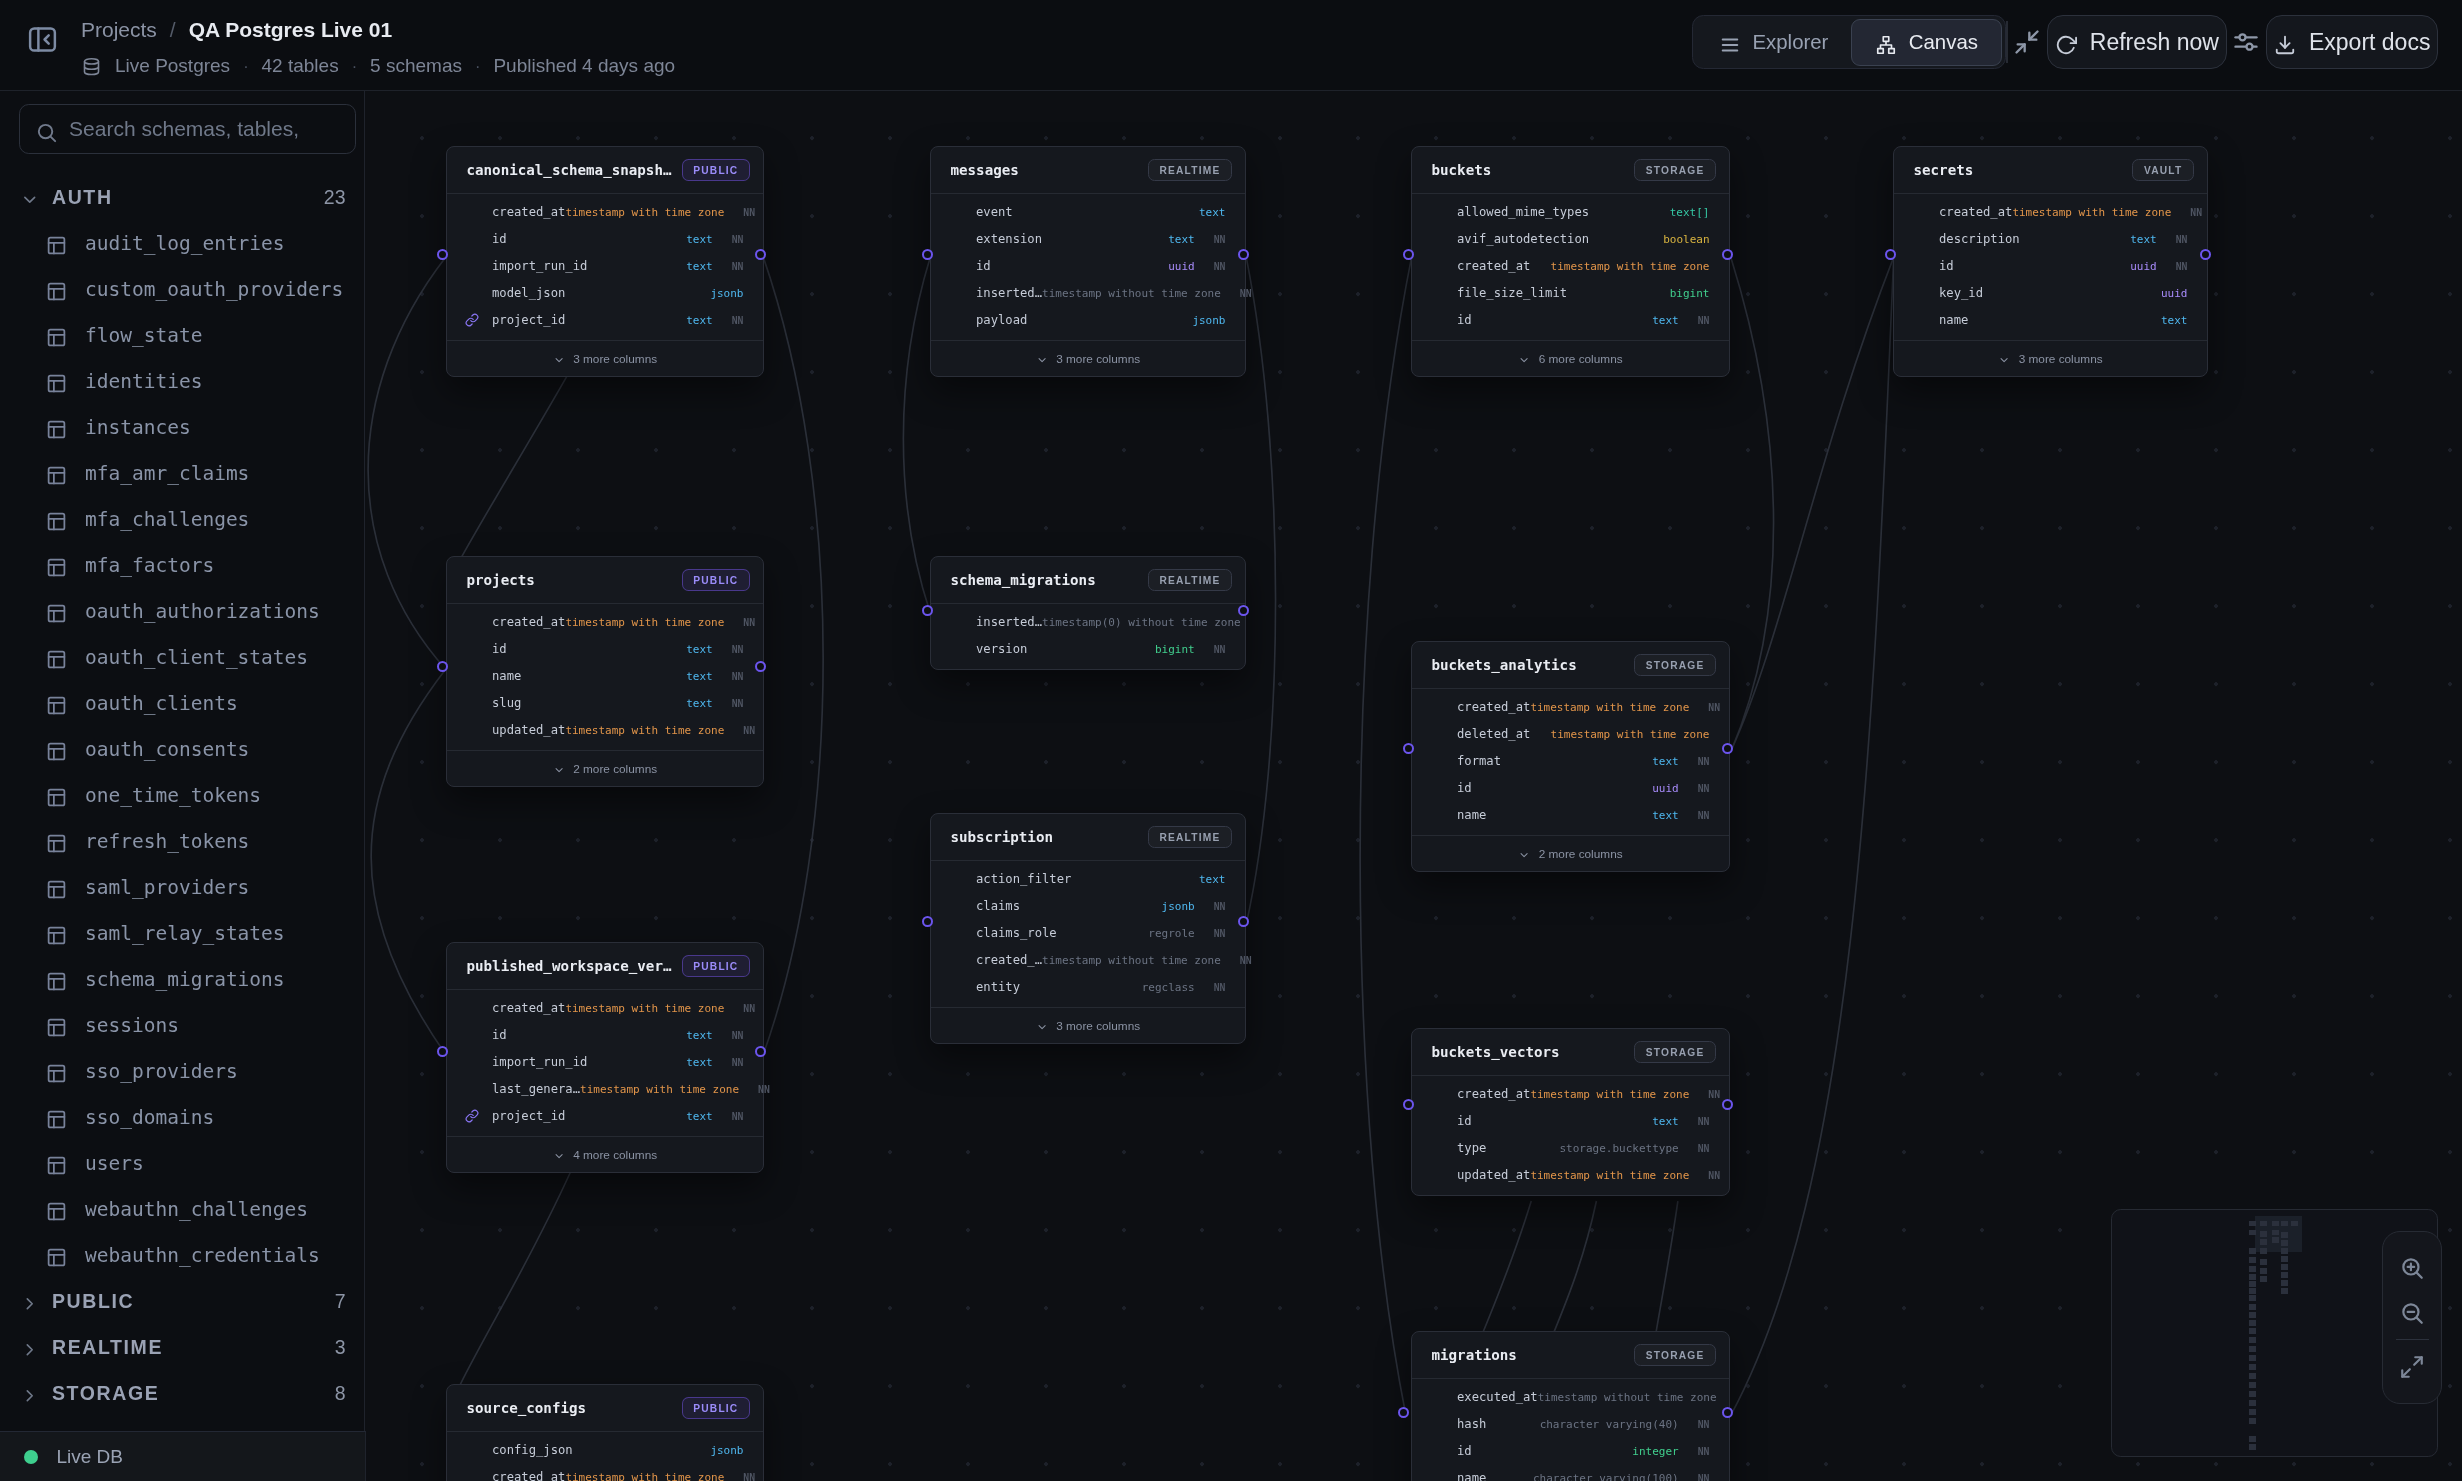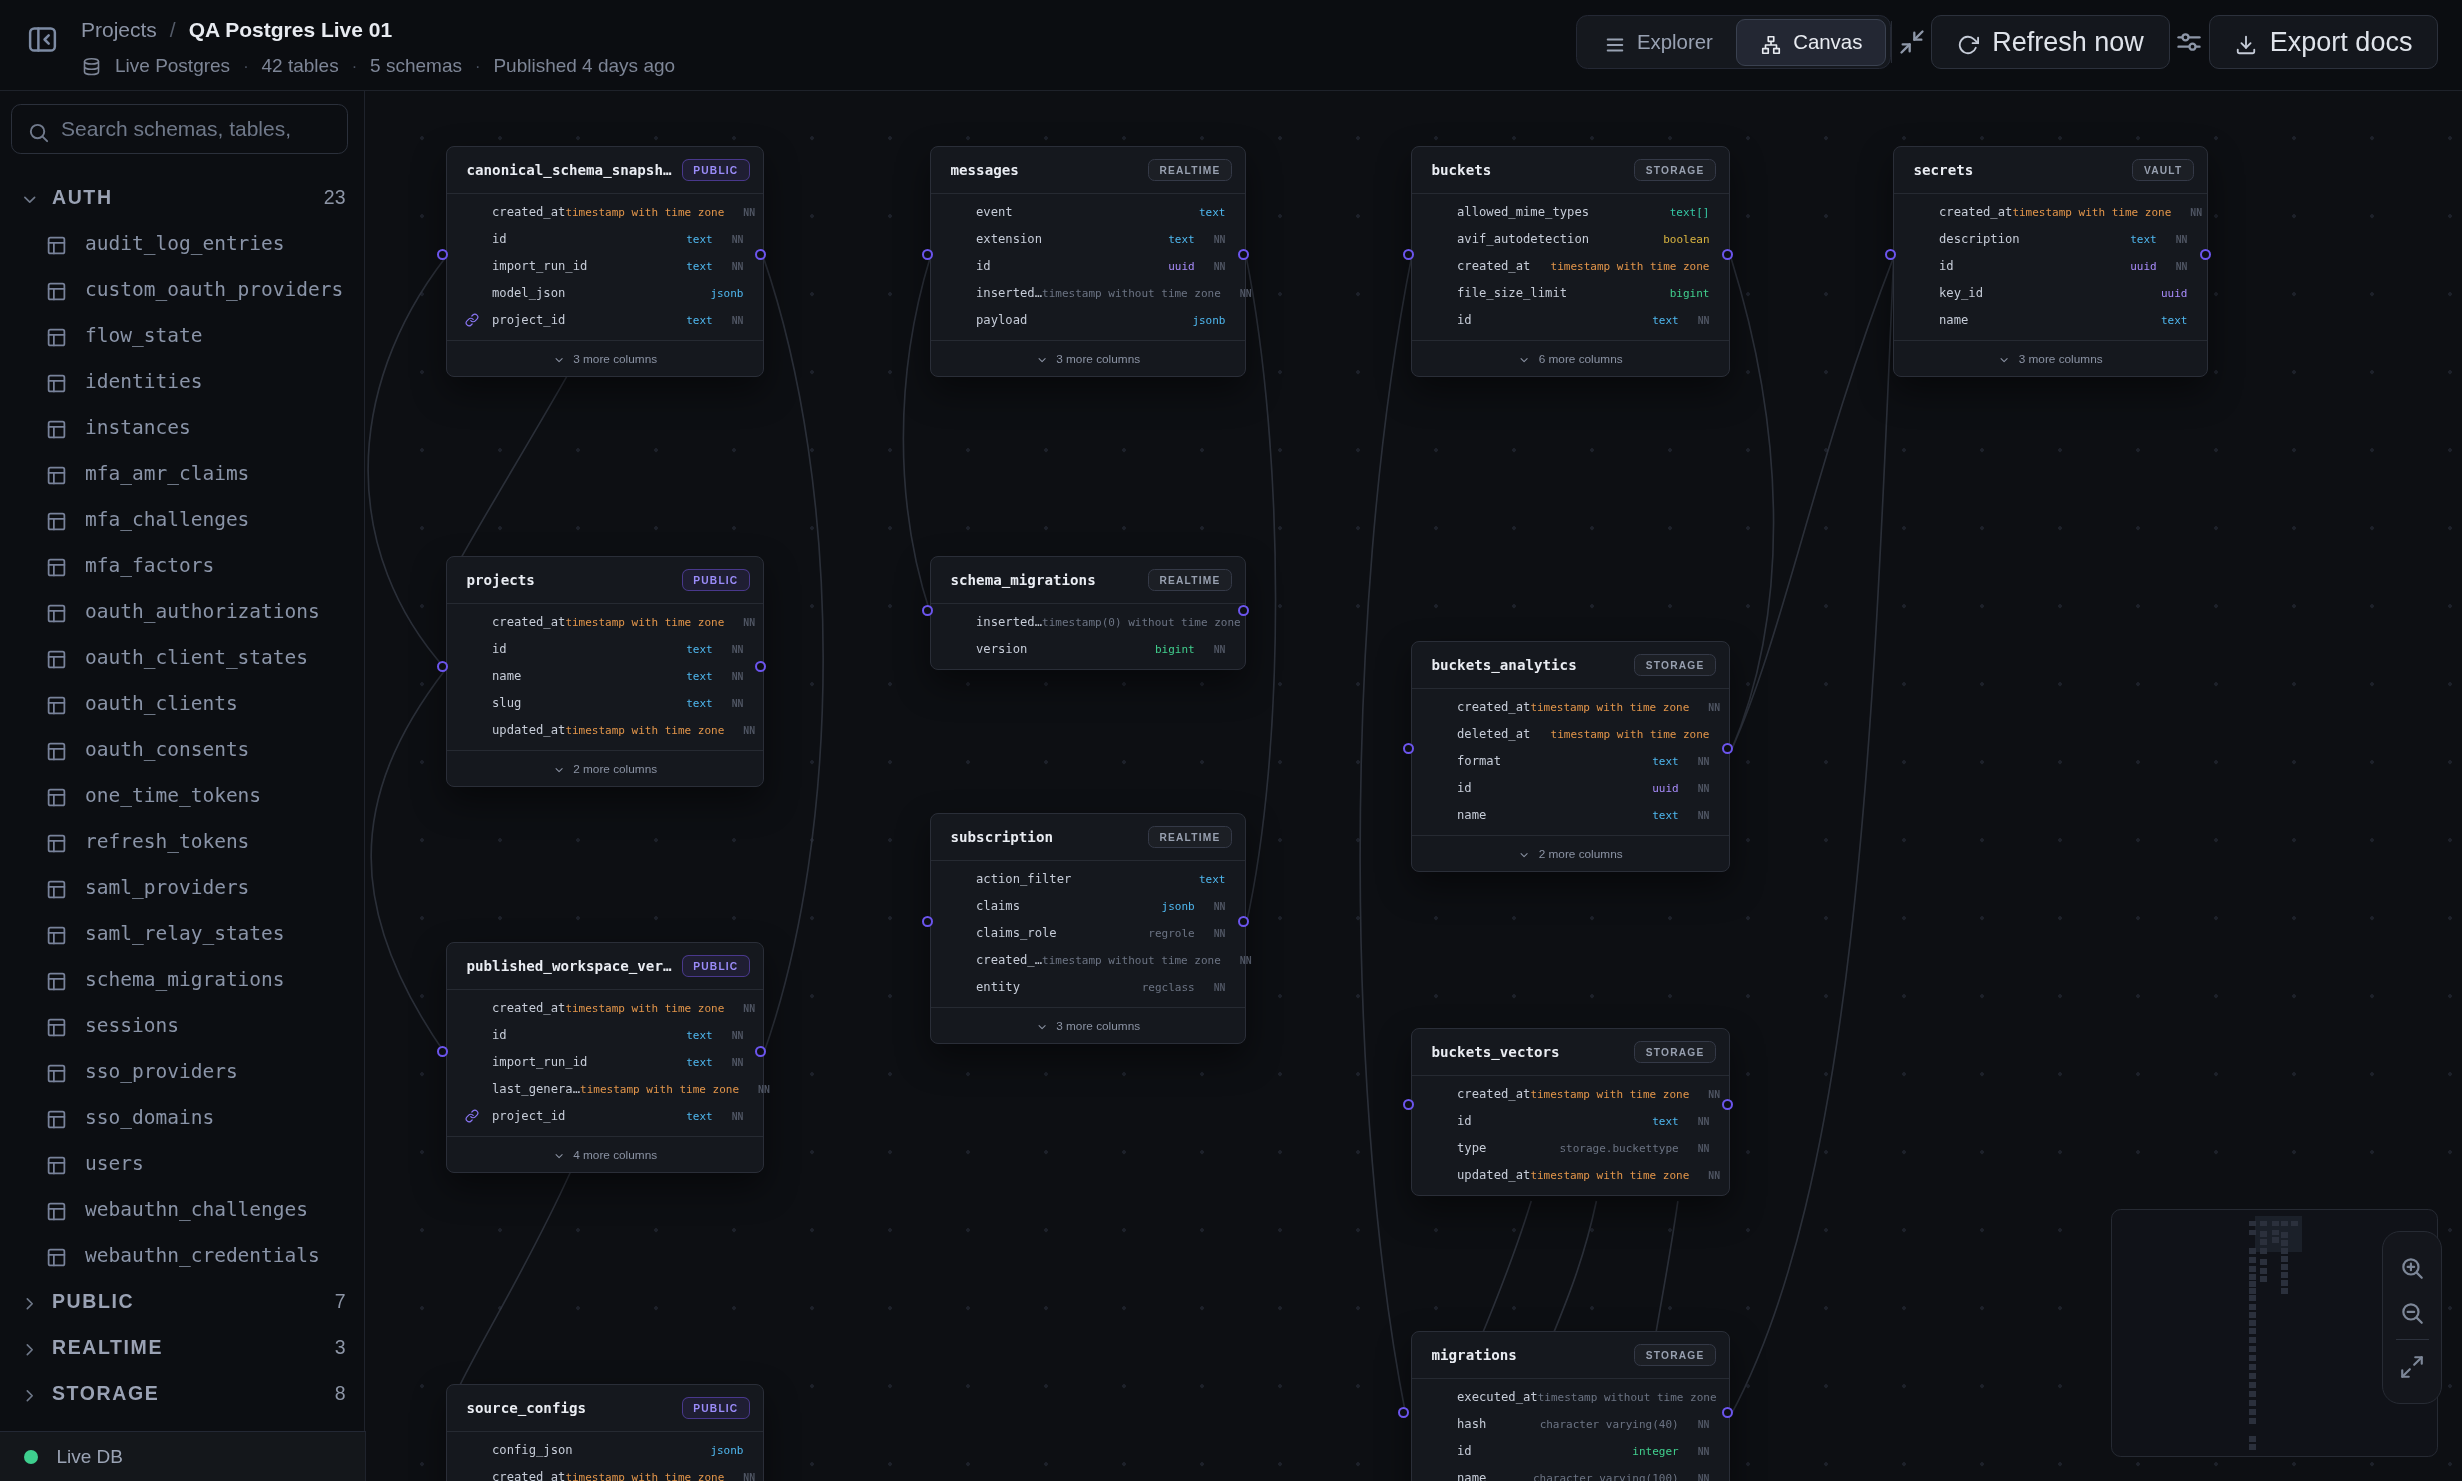--- a/index.html
+++ b/index.html
@@ -25,28 +25,28 @@
   #header-right { position:absolute; right:23.6px; top:14.7px; height:55px; display:flex; align-items:center; }
   #view-toggle { display:flex; align-items:center; background:#15181e; border:0.8px solid #242834;
     border-radius:11.4px; height:54px; padding:3.3px; }
   .seg { display:flex; align-items:center; gap:11.4px; font-size:20.4px; padding:0 23px; height:47px;
     border-radius:9px; color:#98a1b2; cursor:pointer; }
   .seg .ic { font-size:22px; }
   .seg.active { background:#232733; border:0.8px solid #3a4150; color:#e8ebf1; }
   .hdivider { width:1.6px; height:42px; background:#262a33; }
   .icon-btn { width:39px; height:39px; display:flex; align-items:center; justify-content:center;
     color:#8e97a8; font-size:28px; border-radius:8.1px; cursor:pointer; }
-  .h-btn { display:flex; align-items:center; gap:13px; height:54px; padding:0 25px;
-    background:#14171d; border:0.8px solid #2c313c; border-radius:10px; font-size:27px; color:#dfe3ea; cursor:pointer; }
+  .h-btn { display:flex; align-items:center; gap:13px; height:54px; padding:0 7px;
+    background:#14171d; border:0.8px solid #2c313c; border-radius:16px; font-size:23px; color:#dfe3ea; cursor:pointer; }
   .h-btn .ic { font-size:22px; color:#c6ccd8; }
 
   
   #sidebar { position:absolute; left:0; top:91px; width:365px; height:1340px;
     background:#0c0e12; border-right:0.8px solid #1f232c; z-index:20; overflow:hidden; }
-  #search-wrap { position:absolute; left:11px; top:13px; width:337px; height:50px;
+  #search-wrap { position:absolute; left:19px; top:13px; width:337px; height:50px;
     border:0.8px solid #2b303b; border-radius:9.8px; display:flex; align-items:center; padding:0 14.7px; gap:11.4px; }
   #search-wrap .ic { font-size:23px; color:#717a8c; flex:none; }
   #search-input { flex:1; background:transparent; border:none; outline:none; font-size:21px;
     color:#cfd5e0; font-family:"Liberation Sans", sans-serif; min-width:0; }
   #search-input::placeholder { color:#6f7889; }
   #tree { position:absolute; left:0; top:83px; width:365px; }
   .section { height:46px; display:flex; align-items:center; padding:0 19.5px 0 19.5px; cursor:pointer; }
   .section .chev { font-size:19.5px; color:#6f7889; margin-right:13px; flex:none; }
   .sec-name { font-size:19.5px; font-weight:700; letter-spacing:1.6px; color:#9aa2b4; }
   .sec-count { margin-left:auto; font-size:19.5px; color:#8d95a6; }

